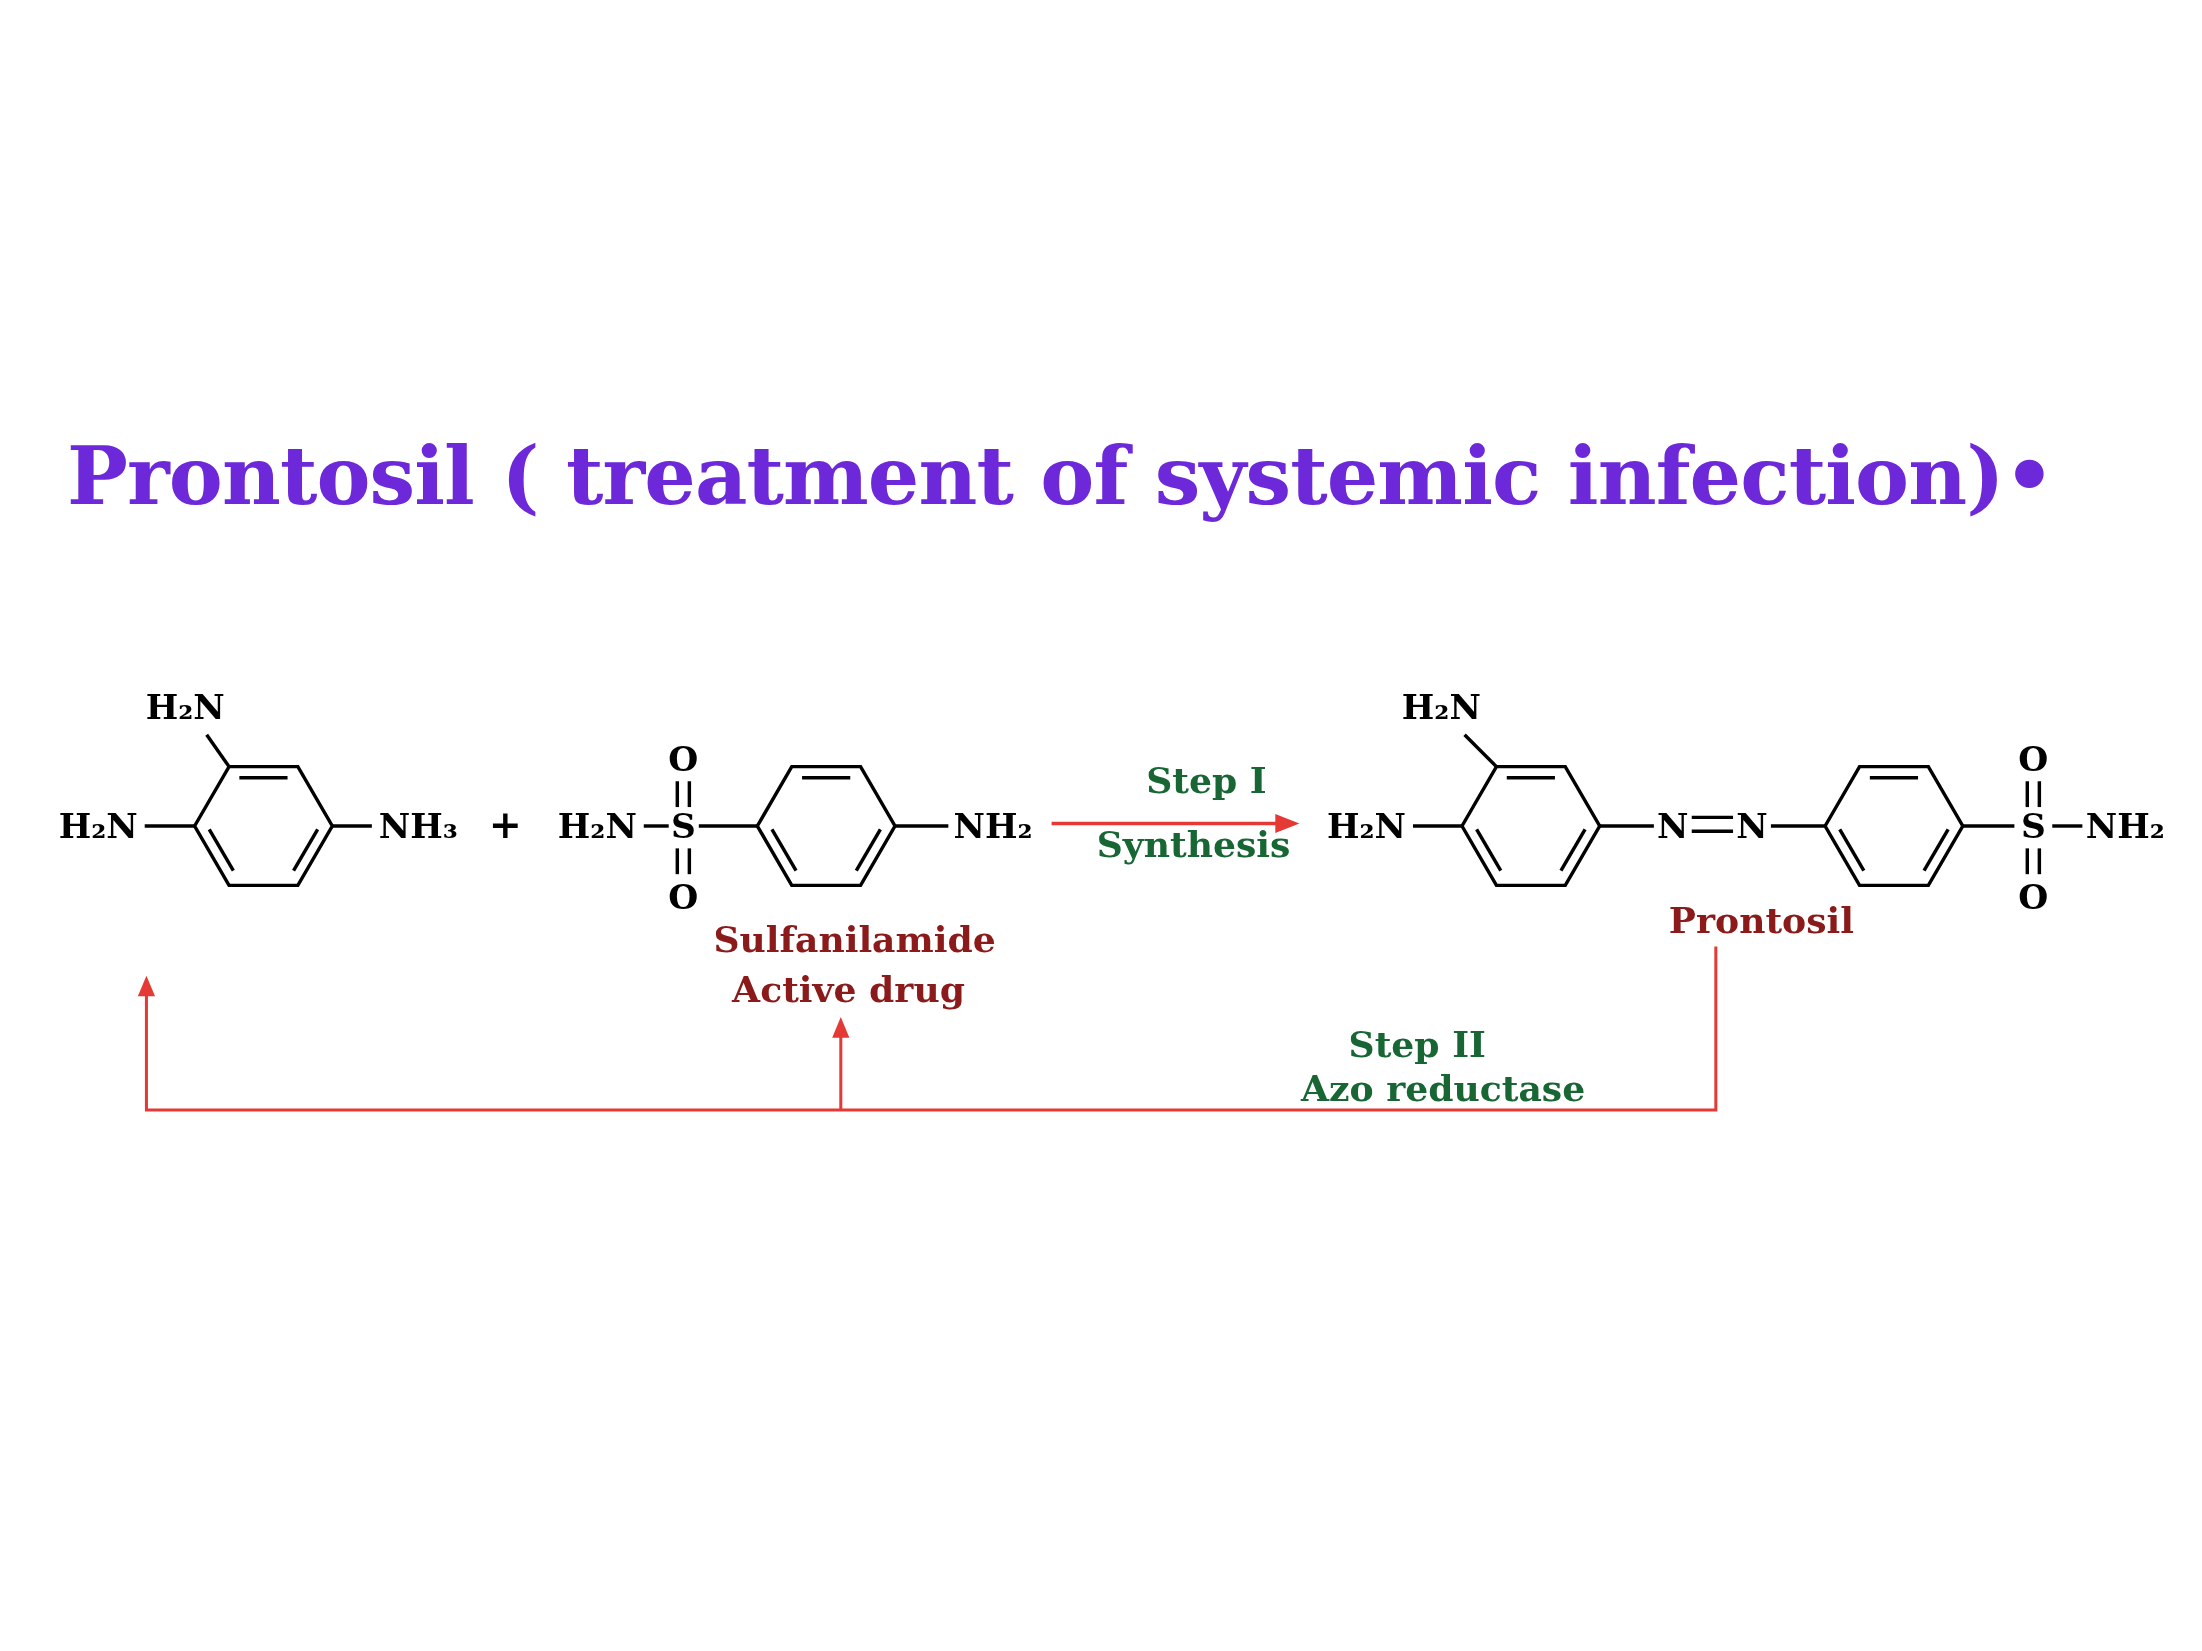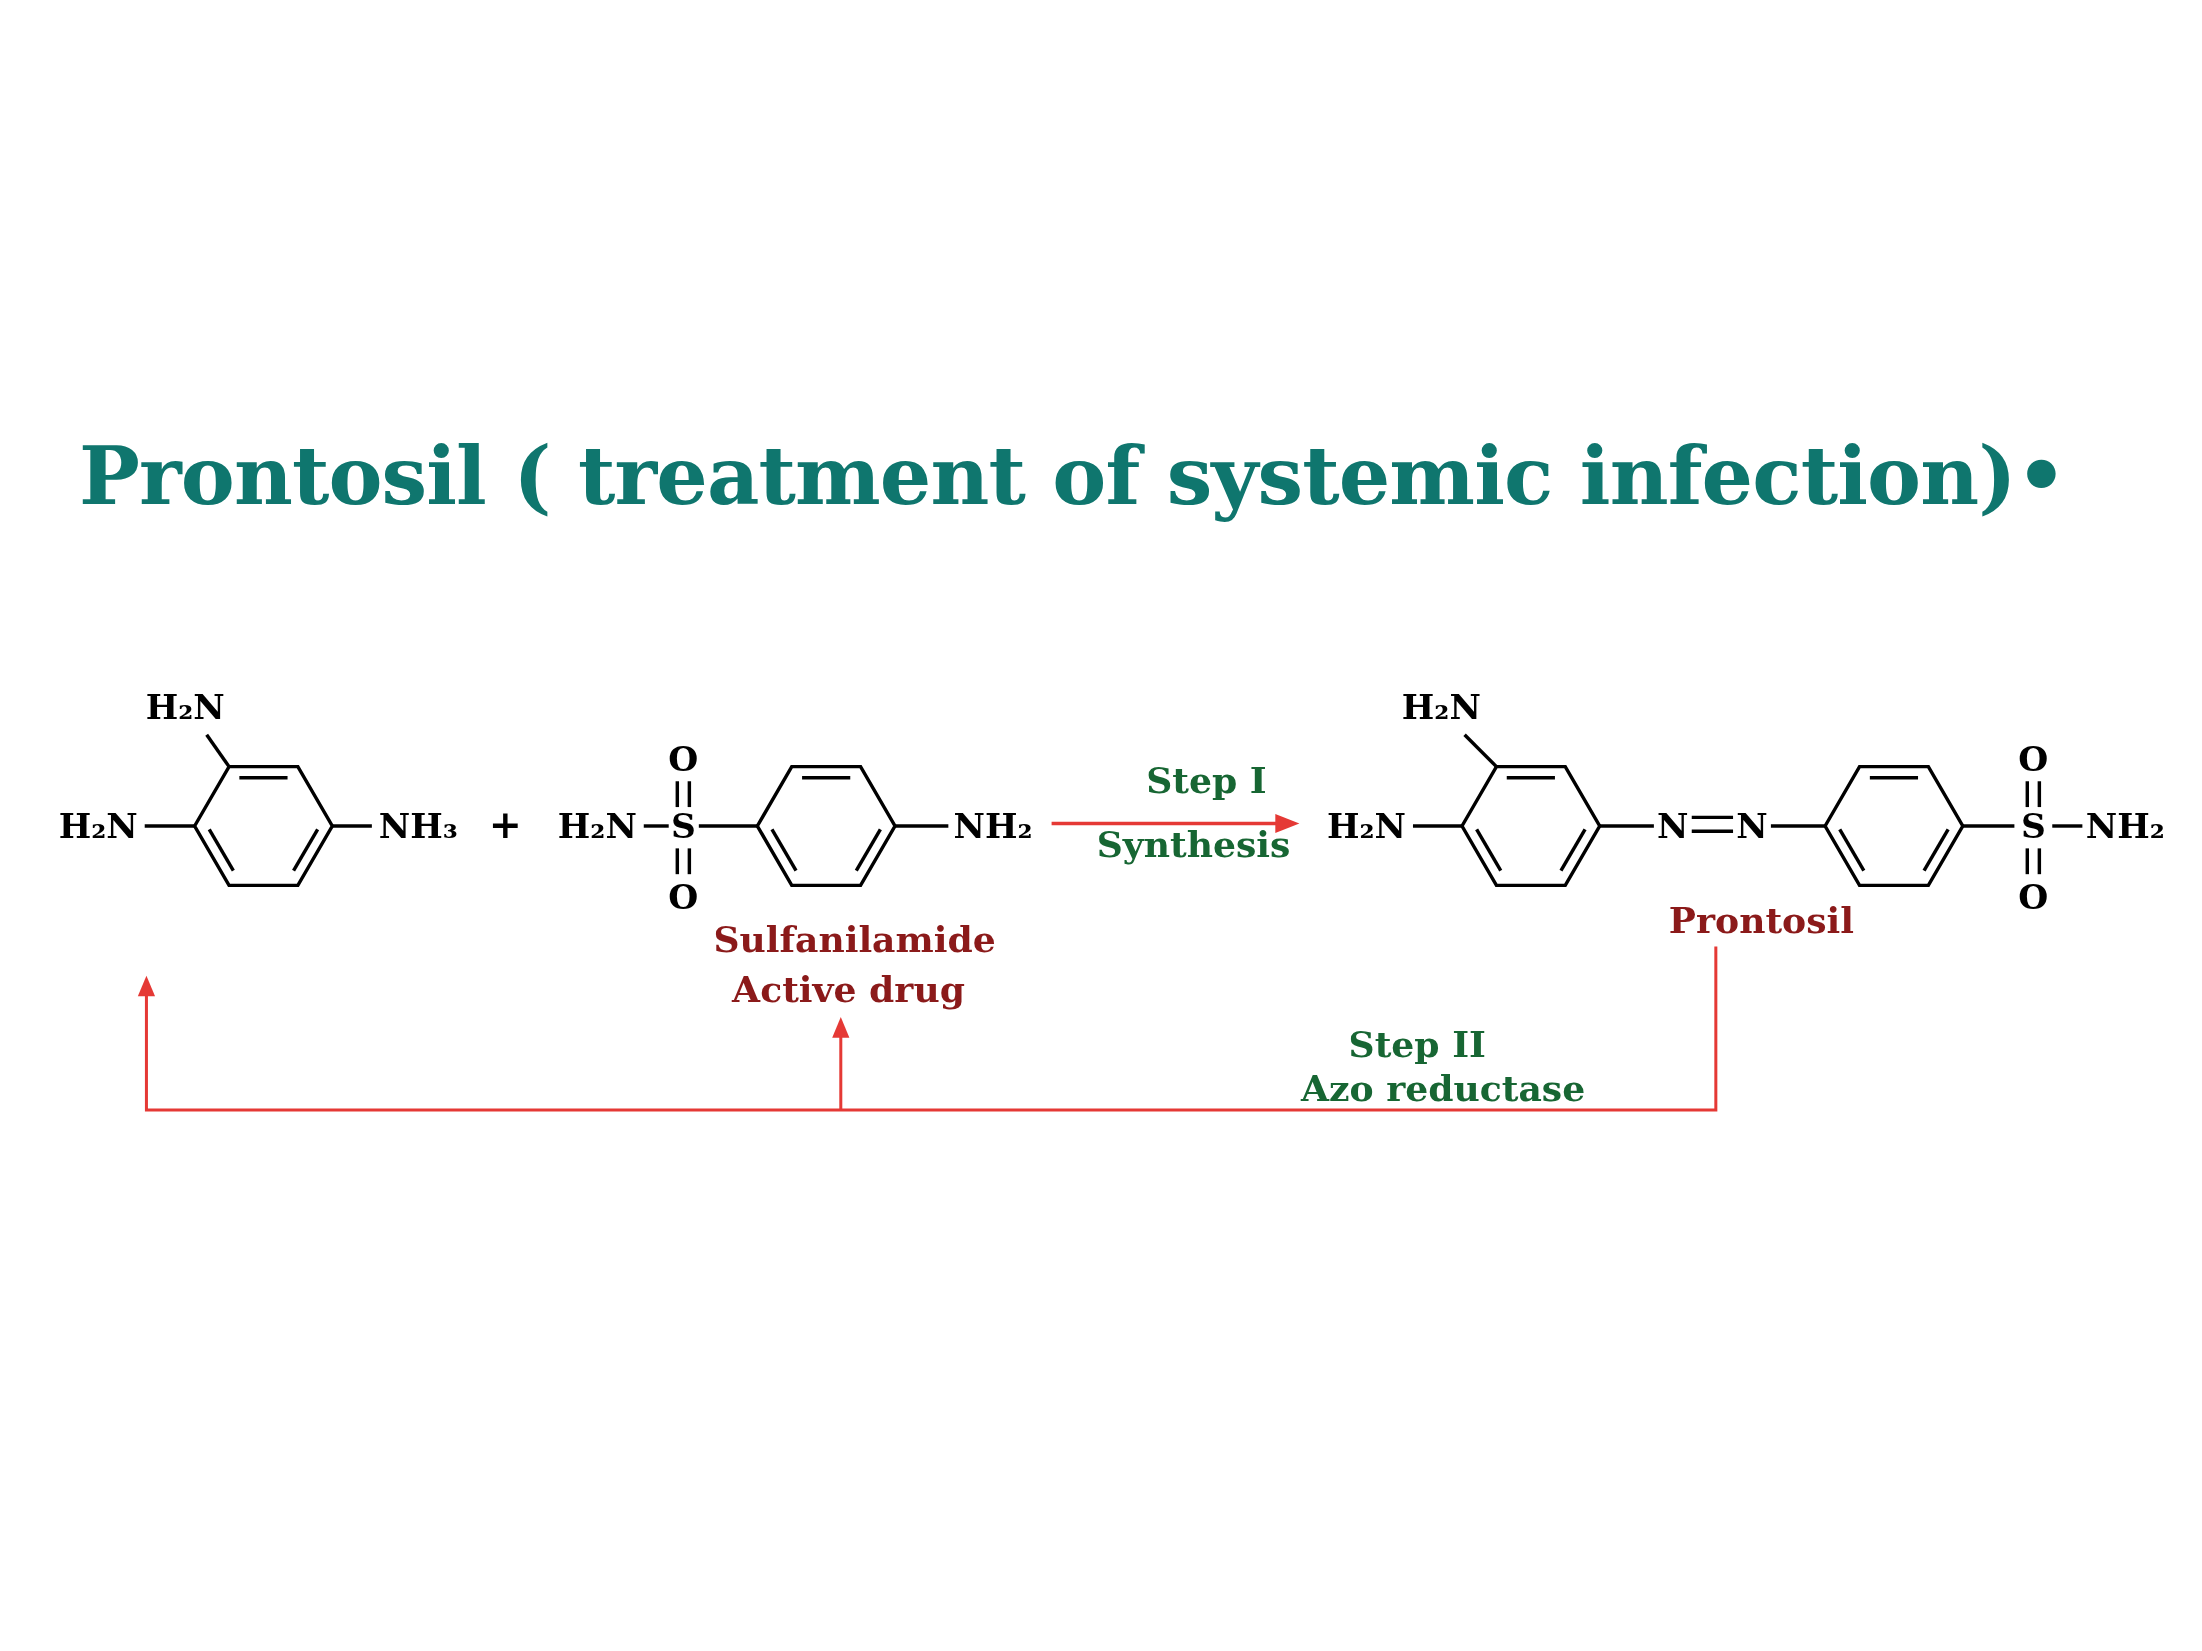--- a/index.html
+++ b/index.html
@@ -13,24 +13,23 @@
     position: relative;
     font-family: "DejaVu Serif", "Liberation Serif", serif;
     overflow: hidden;
   }
   .page-title {
     position: absolute;
     left: 67px;
     top: 428px;
     font-size: 81px;
     font-weight: bold;
-    color: #0f766e;
+    color: #6d28d9;
     white-space: nowrap;
     letter-spacing: -0.9px;
-    margin-left: 12px;
   }
   svg.scheme {
     position: absolute;
     left: 0;
     top: 0;
     width: 2203px;
     height: 1652px;
   }
   svg text {
     font-family: "DejaVu Serif", "Liberation Serif", serif;

